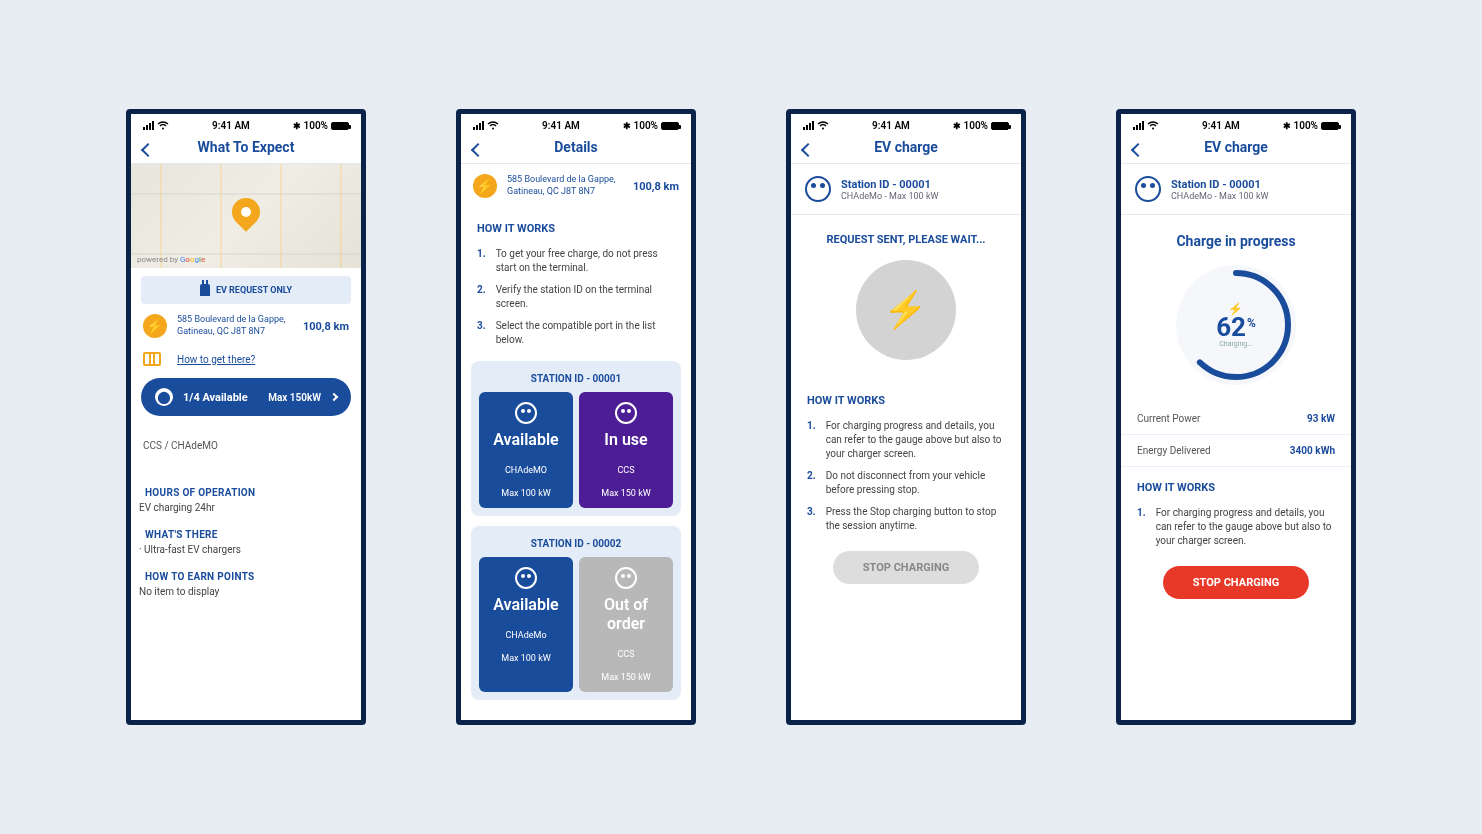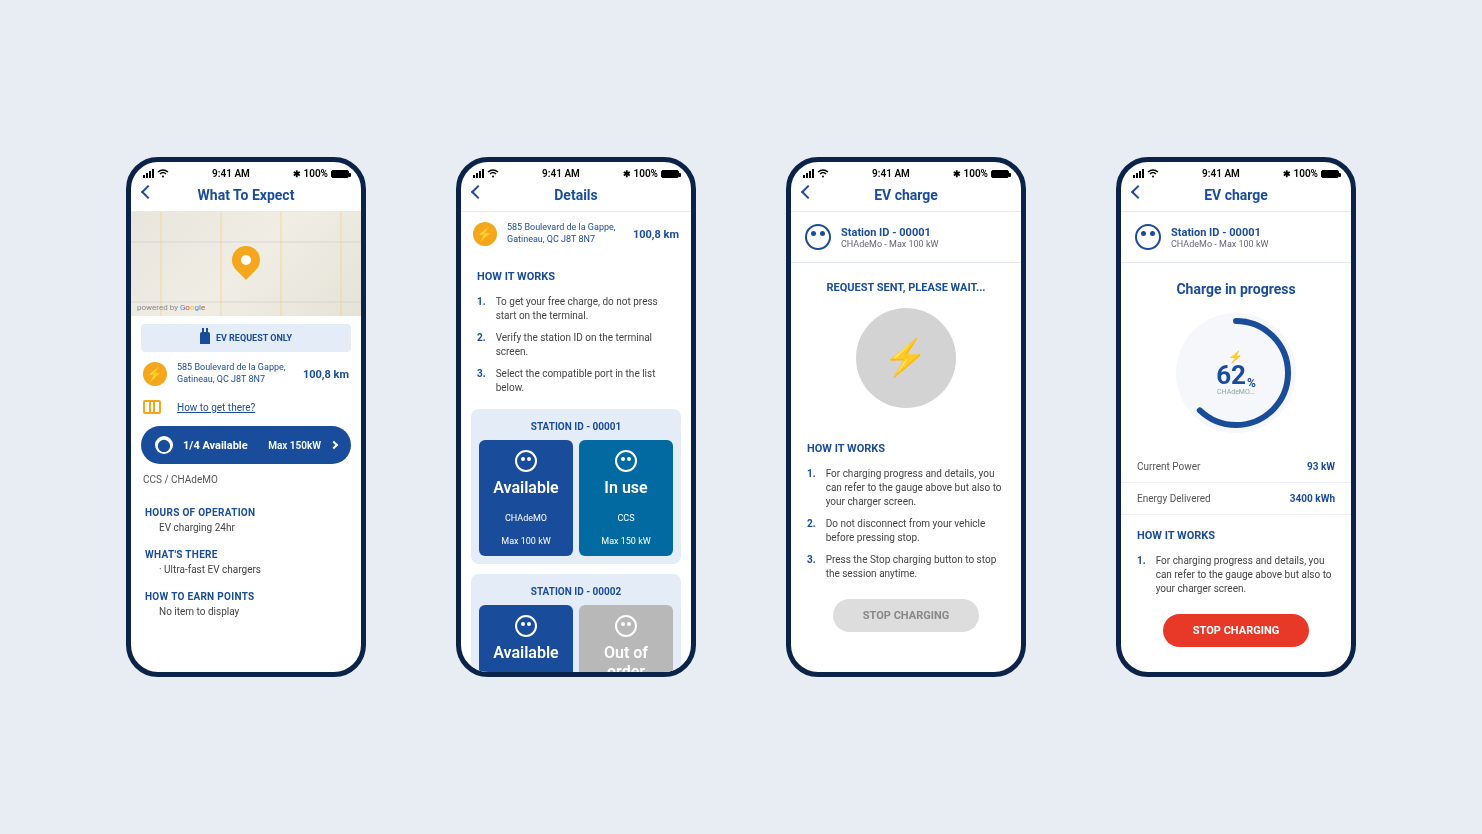--- a/index.html
+++ b/index.html
@@ -1,25 +1,25 @@
 <!DOCTYPE html>
 <html><head>
 <meta charset="utf-8">
 <style>
 *{box-sizing:border-box;margin:0;padding:0;font-family:-apple-system,BlinkMacSystemFont,'Segoe UI',Roboto,sans-serif}
 body{background:#e8edf3;width:1482px;height:834px;display:flex;justify-content:center;align-items:center;gap:90px}
-.phone{width:240px;height:520px;background:#fff;border:5px solid #0b2349;border-radius:32px;overflow:hidden;display:flex;flex-direction:column;position:relative}
+.phone{width:240px;height:616px;background:#fff;border:5px solid #0b2349;border-radius:4px;overflow:hidden;display:flex;flex-direction:column;position:relative}
 .status-bar{display:flex;justify-content:space-between;align-items:center;padding:6px 12px 2px;font-size:10px;font-weight:600;color:#000}
 .status-left,.status-right{display:flex;align-items:center;gap:3px}
 .signal{display:flex;align-items:flex-end;gap:1px}
 .signal span{width:2px;background:#000;display:inline-block}
 .signal span:nth-child(1){height:3px}.signal span:nth-child(2){height:5px}.signal span:nth-child(3){height:7px}.signal span:nth-child(4){height:9px}
 .battery{width:18px;height:8px;border:1px solid #000;border-radius:2px;position:relative;background:#000}
 .battery::after{content:'';position:absolute;right:-3px;top:2px;width:2px;height:4px;background:#000;border-radius:0 1px 1px 0}
-.nav-header{display:flex;align-items:flex-start;padding:6px 12px 8px;border-bottom:1px solid #e4e8ef}
+.nav-header{display:flex;align-items:flex-end;padding:6px 12px 8px;border-bottom:1px solid #e4e8ef}
 .back-chevron{width:10px;height:10px;border-left:2.5px solid #1a4c9c;border-bottom:2.5px solid #1a4c9c;transform:rotate(45deg);margin-right:4px}
 .nav-title{flex:1;text-align:center;font-size:14px;font-weight:700;color:#1a4c9c;margin-left:-14px}
 .content{flex:1;overflow:hidden;padding:0}
 .map-area{height:104px;background:linear-gradient(135deg,#e8e5dc 0%,#f0ede4 50%,#e5e2d8 100%);position:relative;display:flex;align-items:center;justify-content:center}
 .map-area::before{content:'';position:absolute;inset:0;background-image:linear-gradient(90deg,transparent 48%,rgba(255,200,100,.3) 49%,rgba(255,200,100,.3) 51%,transparent 52%),linear-gradient(0deg,transparent 48%,rgba(200,200,200,.3) 49%,rgba(200,200,200,.3) 51%,transparent 52%);background-size:60px 60px}
 .map-pin{width:28px;height:36px;position:relative;z-index:2}
 .map-pin::before{content:'';position:absolute;width:28px;height:28px;background:#f4a71c;border-radius:50% 50% 50% 0;transform:rotate(-45deg);top:0}
 .map-pin::after{content:'';position:absolute;width:10px;height:10px;background:#fff;border-radius:50%;top:9px;left:9px}
 .powered-by{position:absolute;bottom:4px;left:6px;font-size:8px;color:#888;z-index:2}
 .google-text{font-weight:400}
@@ -36,33 +36,33 @@
 .directions-row{display:flex;align-items:center;padding:4px 12px 12px;gap:10px}
 .map-icon{width:18px;height:14px;border:2px solid #f4a71c;border-radius:2px;position:relative}
 .map-icon::before{content:'';position:absolute;width:2px;height:14px;background:#f4a71c;left:4px;top:-2px}
 .map-icon::after{content:'';position:absolute;width:2px;height:14px;background:#f4a71c;right:4px;top:-2px}
 .directions-link{font-size:10px;color:#1a4c9c;text-decoration:underline;margin-left:6px}
 .avail-pill{background:#1a4c9c;margin:0 10px;border-radius:24px;padding:10px 14px;display:flex;align-items:center;gap:10px;color:#fff}
 .pill-icon{width:18px;height:18px;background:#fff;border-radius:50%;display:flex;align-items:center;justify-content:center;color:#1a4c9c;font-size:12px}
 .pill-text{font-size:11px;font-weight:700;flex:1}
 .pill-max{font-size:10px;font-weight:600}
 .pill-chevron{width:6px;height:6px;border-right:2px solid #fff;border-top:2px solid #fff;transform:rotate(45deg)}
-.plug-types{padding:10px 12px;font-size:10px;color:#555}
+.plug-types{padding:24px 12px;font-size:10px;color:#555}
 .section-title{padding:12px 14px 4px;font-size:10px;font-weight:700;color:#1a4c9c;letter-spacing:.3px}
-.section-text{padding:0 28px 4px;font-size:10px;color:#444}
+.section-text{padding:0 8px 4px;font-size:10px;color:#444}
 .how-title{padding:14px 16px 8px;font-size:11px;font-weight:700;color:#1a4c9c}
 .how-list{padding:0 16px}
 .how-item{display:flex;gap:10px;padding:4px 0;font-size:10px;color:#444;line-height:1.4}
 .how-num{color:#1a4c9c;font-weight:700;flex-shrink:0}
 .station-card{background:#e4ecf7;margin:10px 10px 0;border-radius:8px;padding:8px}
 .station-id{text-align:center;font-size:10px;font-weight:700;color:#1a4c9c;padding:4px 0 8px}
 .ports{display:flex;gap:6px}
 .port{flex:1;border-radius:6px;padding:10px 6px;text-align:center;color:#fff}
 .port.available{background:#1a4c9c}
-.port.inuse{background:#0369a1}
+.port.inuse{background:#4c1d95}
 .port.outorder{background:#b8b8b8}
 .port-icon{width:22px;height:22px;border:2px solid #fff;border-radius:50%;margin:0 auto 6px;position:relative}
 .port-icon::before{content:'';position:absolute;width:4px;height:4px;background:#fff;border-radius:50%;top:5px;left:4px}
 .port-icon::after{content:'';position:absolute;width:4px;height:4px;background:#fff;border-radius:50%;top:5px;right:4px}
 .port-status{font-size:16px;font-weight:600}
 .port-type{font-size:9px;margin-top:16px}
 .port-max{font-size:9px;margin-top:13px}
 .station-header{display:flex;align-items:center;padding:12px 14px;gap:10px;border-bottom:1px solid #e4e8ef}
 .station-icon{width:26px;height:26px;border:2px solid #1a4c9c;border-radius:50%;position:relative;flex-shrink:0}
 .station-icon::before{content:'';position:absolute;width:5px;height:5px;background:#1a4c9c;border-radius:50%;top:5px;left:4px}
@@ -72,21 +72,21 @@
 .wait-msg{text-align:center;font-size:11px;font-weight:700;color:#1a4c9c;padding:18px 0 14px}
 .wait-circle{width:100px;height:100px;background:#d3d3d3;border-radius:50%;margin:0 auto 20px;display:flex;align-items:center;justify-content:center}
 .wait-bolt{color:#888;font-size:36px}
 .stop-btn{display:block;margin:14px auto 8px;padding:10px 30px;border-radius:24px;font-size:11px;font-weight:700;border:none}
 .stop-btn.disabled{background:#ddd;color:#888}
 .stop-btn.active{background:#e73828;color:#fff}
 .progress-title{text-align:center;font-size:14px;font-weight:700;color:#1a4c9c;padding:18px 0 10px}
 .progress-ring{width:120px;height:120px;margin:6px auto 18px;position:relative;display:flex;align-items:center;justify-content:center;flex-direction:column;background:#f5f7fb;border-radius:50%}
 .ring-svg{position:absolute;inset:0;transform:rotate(-90deg)}
 .ring-bolt{color:#f4a71c;font-size:12px;margin-bottom:-4px}
-.ring-pct{font-size:26px;font-weight:700;color:#1a4c9c;display:flex;align-items:flex-end}
+.ring-pct{font-size:26px;font-weight:700;color:#1a4c9c;display:flex;align-items:flex-start}
 .ring-pct .sym{font-size:12px;margin-top:4px;margin-left:1px}
 .ring-label{font-size:7px;color:#8a9;margin-top:-2px}
 .stat-row{display:flex;justify-content:space-between;padding:10px 16px;font-size:10px;border-bottom:1px solid #eef}
 .stat-label{color:#555}
 .stat-val{font-weight:700;color:#1a4c9c}
 </style>
 </head>
 <body>
 
 <div class="phone">
@@ -331,21 +331,21 @@
     <div class="progress-ring">
       <svg class="ring-svg" width="120" height="120">
         <circle cx="60" cy="60" r="52" fill="none" stroke="#f5f7fb" stroke-width="6"></circle>
         <circle cx="60" cy="60" r="52" fill="none" stroke="#1a4c9c" stroke-width="6" stroke-dasharray="327" stroke-dashoffset="124" stroke-linecap="round"></circle>
       </svg>
       <div class="ring-bolt">⚡</div>
       <div class="ring-pct">
           <span>62</span>
           <span class="sym">%</span>
         </div>
-      <div class="ring-label">CHAdeMO...</div>
+      <div class="ring-label">Charging...</div>
     </div>
     <div class="stat-row">
       <span class="stat-label">Current Power</span>
       <span class="stat-val">93 kW</span>
     </div>
     <div class="stat-row">
       <span class="stat-label">Energy Delivered</span>
       <span class="stat-val">3400 kWh</span>
     </div>
     <div class="how-title">HOW IT WORKS</div>

